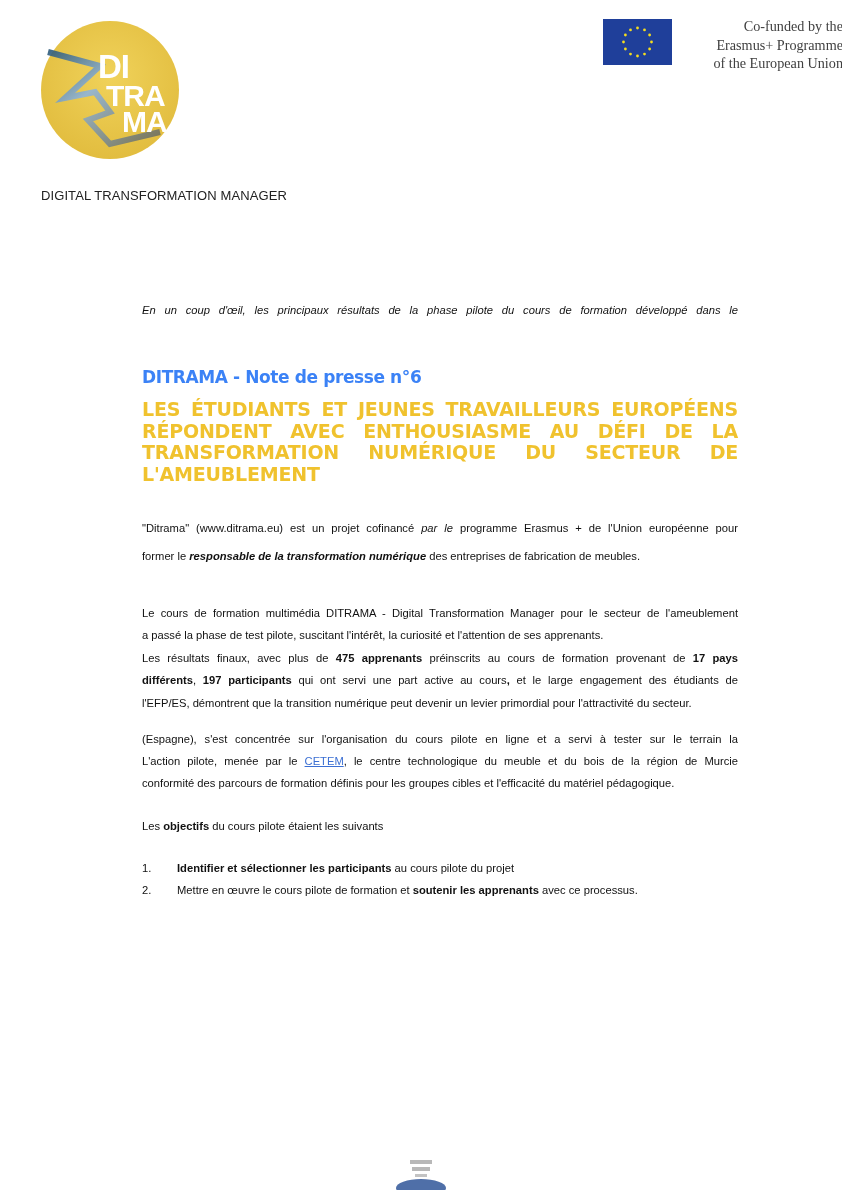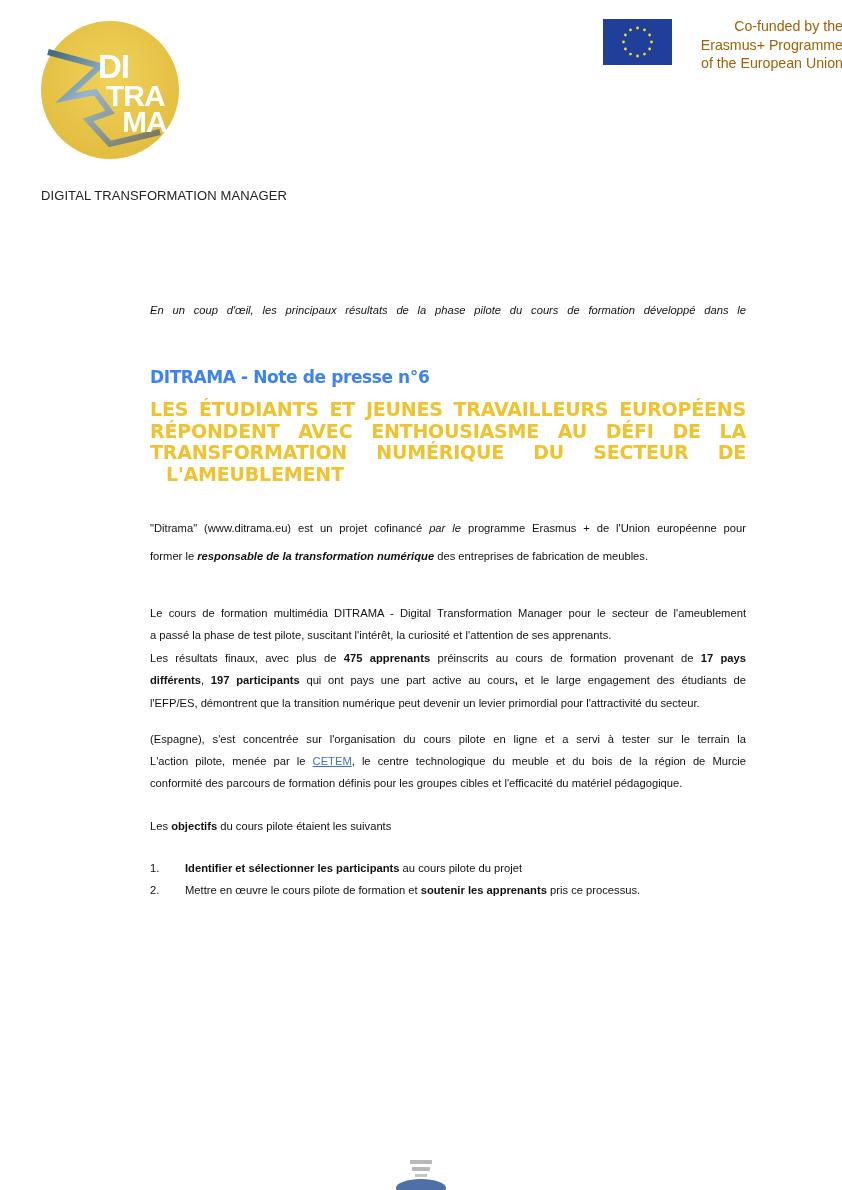--- a/index.html
+++ b/index.html
@@ -10,41 +10,41 @@
   
   .logo { position: absolute; left: 40px; top: 20px; width: 140px; height: 140px; }
   .logo-caption {
     position: absolute; left: 41px; top: 176px; font-size: 13px; letter-spacing: 0.1px;
     color: #222; font-family: "Liberation Sans", sans-serif; margin-top: 12px;
   }
   
   .eu { position: absolute; left: 603px; top: 19px; }
   .eu-flag { position: absolute; left: 0; top: 0; width: 69px; height: 46px; }
   .eu-text {
-    position: absolute; left: 80px; top: -2px; width: 160px; color: #a16207;
-    font-size: 14.2px; line-height: 18.5px; text-align: right; white-space: nowrap;
+    position: absolute; left: 80px; top: -2px; width: 160px; color: #404040;
+    font-size: 14.2px; line-height: 18.5px; text-align: right; white-space: nowrap; font-family: Liberation Serif, serif;
   }
   .eu-text div { text-align: right; }
 
-  .content { position: absolute; left: 150px; width: 596px; }
+  .content { position: absolute; left: 142px; width: 596px; }
   .intro {
     top: 302px; font-style: italic; font-size: 11.2px; line-height: 17px; color: #111;
     text-align: justify;
   }
   .note-title {
     top: 367px; font-family: "DejaVu Sans", sans-serif; font-weight: bold;
     font-size: 17px; letter-spacing: -0.4px; color: #3b82f6;
   }
   .headline {
     top: 399px; font-family: "DejaVu Sans", sans-serif; font-weight: bold; font-size: 19px;
     line-height: 21.5px; color: #f0c22e; text-align: justify; text-align-last: left;
     letter-spacing: -0.2px;
   }
   .headline .line { display: block; text-align: justify; text-align-last: justify; }
-  .headline .line.last { text-align-last: left; margin-left: 16px; }
+  .headline .line.last { text-align-last: left; }
 
   .p { font-size: 11.2px; color: #111; text-align: justify; }
   .p1 { top: 514px; line-height: 28px; }
   .p2 { top: 602px; line-height: 22.4px; }
   .p3 { top: 728px; line-height: 22px; }
   .p4 { top: 815px; line-height: 22px; }
   .p .bline { display: block; text-align: justify; text-align-last: justify; }
   .p .bline.last { text-align-last: left; }
   a.link { color: #3b6fd3; text-decoration: underline; }
 
@@ -119,42 +119,42 @@
 
 <div class="content p p1">
   <span class="bline"><span>"Ditrama" (www.ditrama.eu) est un projet cofinancé </span><i>par le</i><span> programme Erasmus + de l'Union européenne pour</span></span>
   <span class="bline last"><span>former le </span><b><i>responsable de la transformation numérique</i></b><span> des entreprises de fabrication de meubles.</span></span>
 </div>
 
 <div class="content p p2">
   <span class="bline">Le cours de formation multimédia DITRAMA - Digital Transformation Manager pour le secteur de l'ameublement</span>
   <span class="bline last">a passé la phase de test pilote, suscitant l'intérêt, la curiosité et l'attention de ses apprenants.</span>
   <span class="bline"><span>Les résultats finaux, avec plus de </span><b>475 apprenants</b><span> préinscrits au cours de formation provenant de </span><b>17 pays</b></span>
-  <span class="bline"><b>différents</b><span>, </span><b>197 participants</b><span> qui ont pays une part active au cours</span><b>,</b><span> et le large engagement des étudiants de</span></span>
+  <span class="bline"><b>différents</b><span>, </span><b>197 participants</b><span> qui ont servi une part active au cours</span><b>,</b><span> et le large engagement des étudiants de</span></span>
   <span class="bline last">l'EFP/ES, démontrent que la transition numérique peut devenir un levier primordial pour l'attractivité du secteur.</span>
 </div>
 
 <div class="content p p3">
   <span class="bline">(Espagne), s'est concentrée sur l'organisation du cours pilote en ligne et a servi à tester sur le terrain la</span>
   <span class="bline"><span>L'action pilote, menée par le </span><a class="link" href="#">CETEM</a><span>, le centre technologique du meuble et du bois de la région de Murcie</span></span>
   <span class="bline last">conformité des parcours de formation définis pour les groupes cibles et l'efficacité du matériel pédagogique.</span>
 </div>
 
 <div class="content p p4">
   <span>Les </span><b>objectifs</b><span> du cours pilote étaient les suivants</span>
 </div>
 
 <div class="content list">
   <div class="list-item">
     <span class="list-num">1.</span>
     <span><b>Identifier et sélectionner les participants</b><span> au cours pilote du projet</span></span>
   </div>
   <div class="list-item">
     <span class="list-num">2.</span>
-    <span><span>Mettre en œuvre le cours pilote de formation et </span><b>soutenir les apprenants</b><span> pris ce processus.</span></span>
+    <span><span>Mettre en œuvre le cours pilote de formation et </span><b>soutenir les apprenants</b><span> avec ce processus.</span></span>
   </div>
 </div>
 
 <svg class="footer-badge" viewBox="0 0 50 32">
   <rect x="14" y="2" width="22" height="4" fill="#888" opacity="0.6"></rect>
   <rect x="16" y="9" width="18" height="4" fill="#888" opacity="0.6"></rect>
   <rect x="19" y="16" width="12" height="3" fill="#888" opacity="0.5"></rect>
   <ellipse cx="25" cy="30" rx="25" ry="9" fill="#4f6fa8"></ellipse>
 </svg>
 

